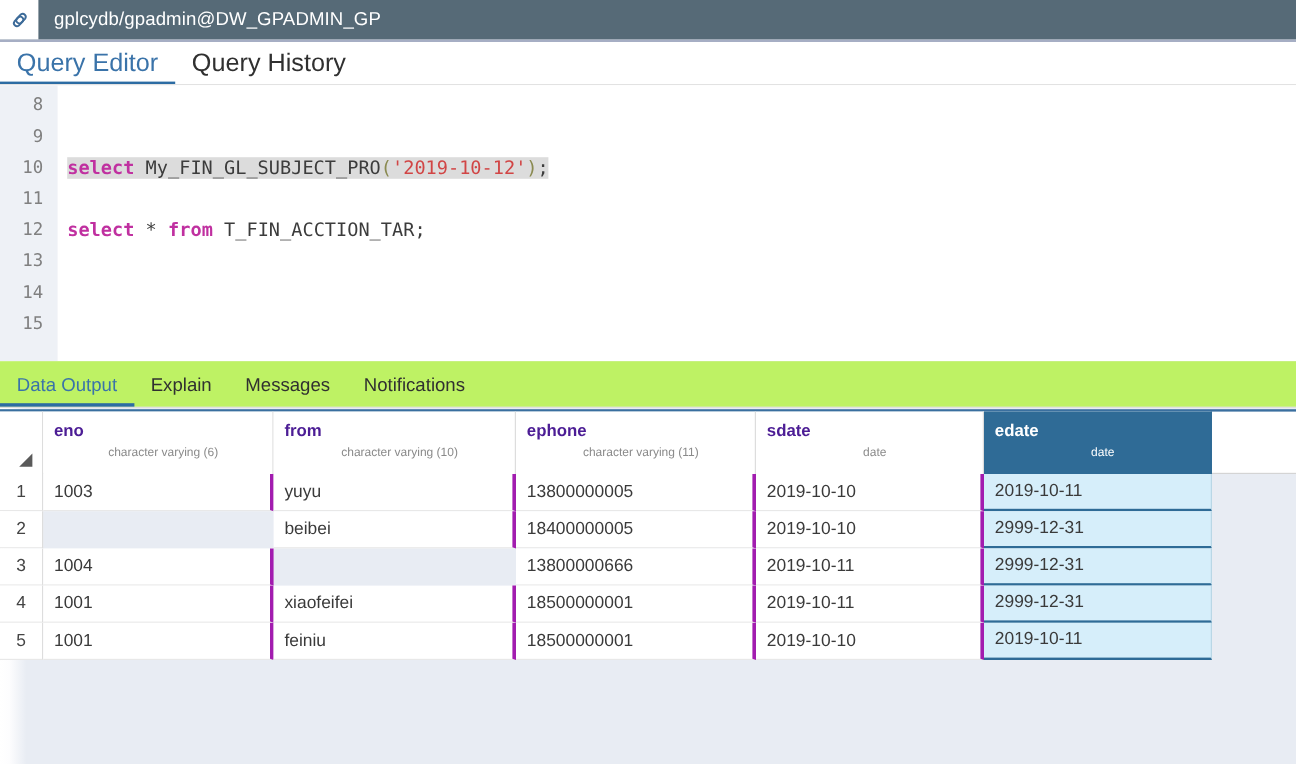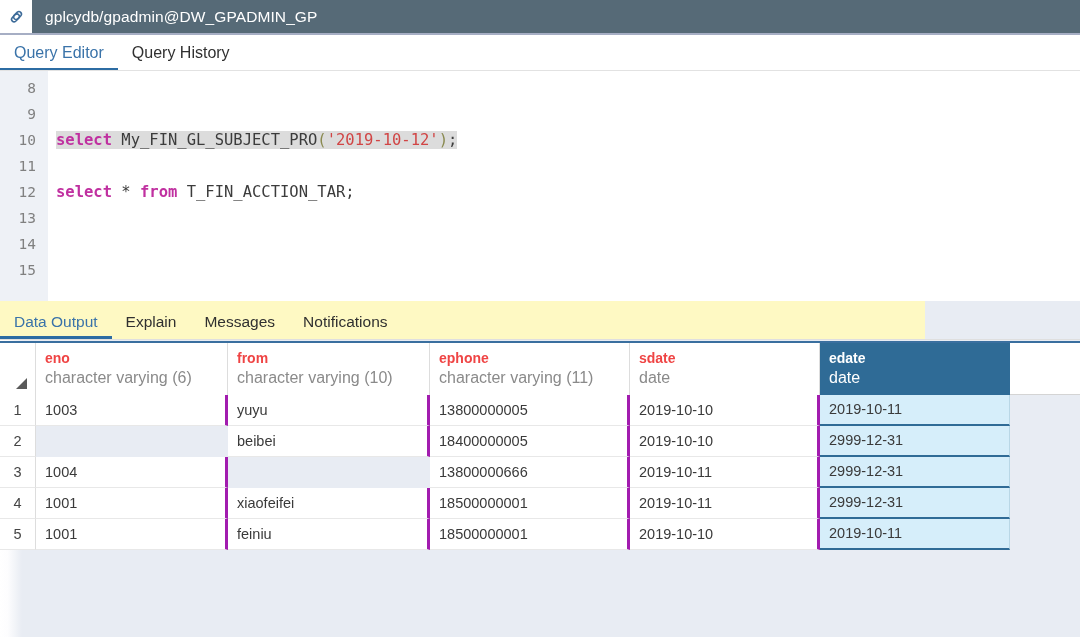--- a/index.html
+++ b/index.html
@@ -65,21 +65,21 @@
     left: 0; top: 35px;
     width: 1080px; height: 36px;
     background: #ffffff;
     display: flex;
     align-items: flex-end;
     box-sizing: border-box;
   }
   .toptab {
     position: relative;
     padding: 0 14px 8px 14px;
-    font-size: 16px;
+    font-size: 21px;
     color: #303030;
     line-height: 20px;
     cursor: default;
   }
   .toptab.active {
     color: #3a73a9;
   }
   .toptab.active::after {
     content: "";
     position: absolute;
@@ -156,22 +156,22 @@
   }
   .results-leftstrip {
     position: absolute;
     left: 0; top: 0;
     width: 22px; height: 336px;
     background: linear-gradient(to right, #ffffff 0%, #fdfdfe 35%, #e8ecf3 100%);
   }
   .result-tabs {
     position: absolute;
     left: 0; top: 0;
-    width: 925px; height: 38px;
-    background: #fef9c3;
+    width: 1080px; height: 38px;
+    background: #bef264;
     display: flex;
     align-items: flex-end;
   }
   .rtab {
     position: relative;
     padding: 0 14px 7px 14px;
     font-size: 15.5px;
     color: #303030;
     line-height: 20px;
     cursor: default;
@@ -220,27 +220,28 @@
     top: 2px;
     height: 52px;
     background: #ffffff;
     border-right: 1px solid #dddddd;
     padding: 6px 0 0 9px;
     box-sizing: border-box;
   }
   .hdr .hname {
     font-size: 14px;
     font-weight: bold;
-    color: #ef4444;
+    color: #4c1d95;
     line-height: 19px;
   }
   .hdr .htype {
-    font-size: 16px;
+    font-size: 10px;
     color: #8a8a8a;
     line-height: 19px;
+    text-align: center;
   }
   .hdr.selected {
     background: #2f6b96;
     border-right: 1px solid #2f6b96;
   }
   .hdr.selected .hname,
   .hdr.selected .htype { color: #ffffff; }
 
   .hdr-gutter {
     left: 0; top: 2px;

